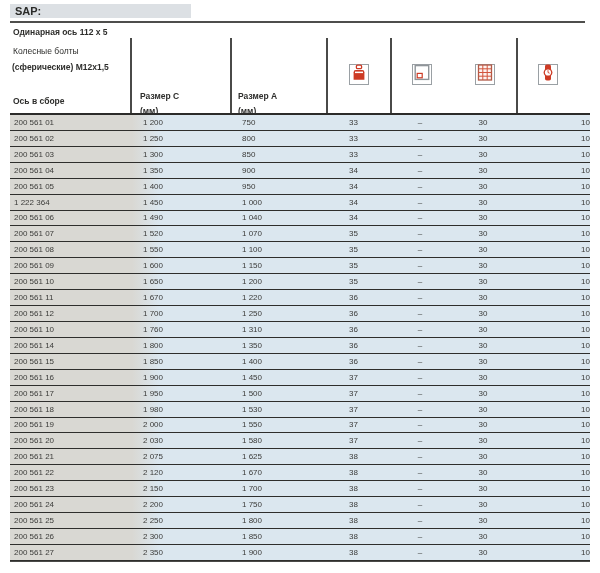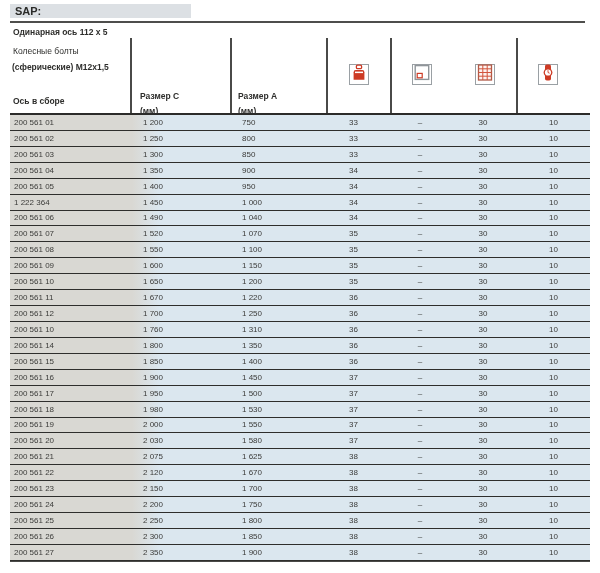--- a/index.html
+++ b/index.html
@@ -42,21 +42,21 @@
     background:linear-gradient(90deg,#d9d8d3 0px,#d9d8d3 122px,#dbe7ef 150px,#dbe7ef 100%);
     font-size:8px;color:#3b3b39;align-items:center;
   }
   .cell{box-sizing:border-box;white-space:nowrap;}
   .cell.article{width:121px;padding-left:4px;text-align:left;}
   .cell.c{width:100px;padding-left:12px;}
   .cell.a{width:96px;padding-left:11px;}
   .cell.w{width:64px;text-align:center;padding-right:11px;}
   .cell.pkg{width:63px;text-align:center;padding-right:5px;}
   .cell.pal{width:63px;text-align:center;padding-right:5px;}
-  .cell.time{width:73px;text-align:center;}
+  .cell.time{width:73px;text-align:right;}
 </style>
 </head>
 <body>
 
 <div class="page">
 
   <div class="title-bar">
     <span class="bold">SAP:</span>
   </div>
   <div class="title-rule"></div>

